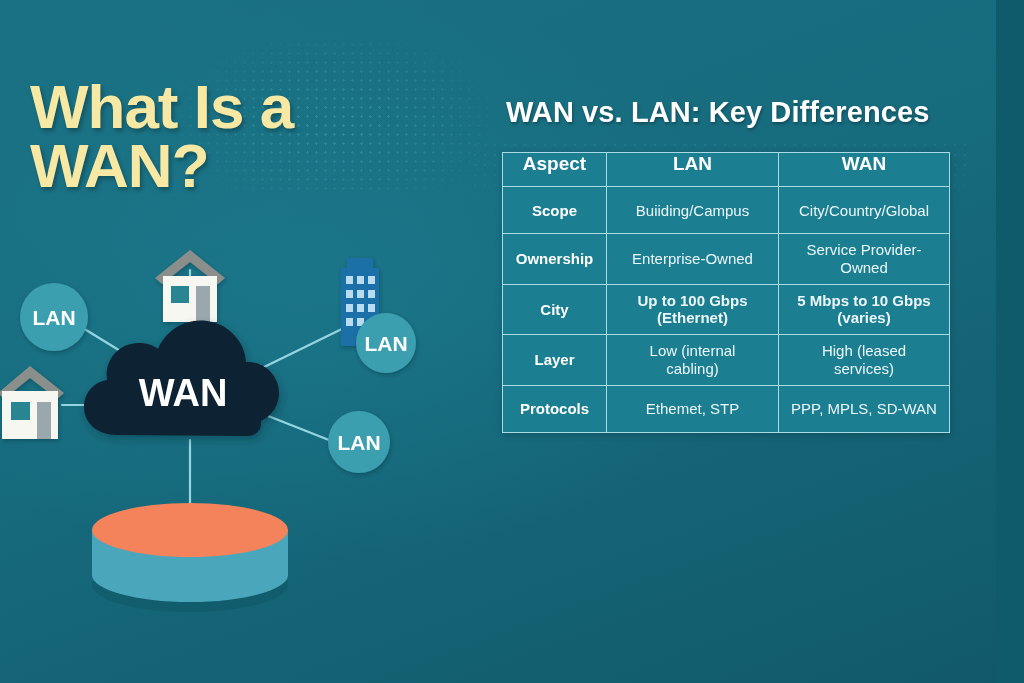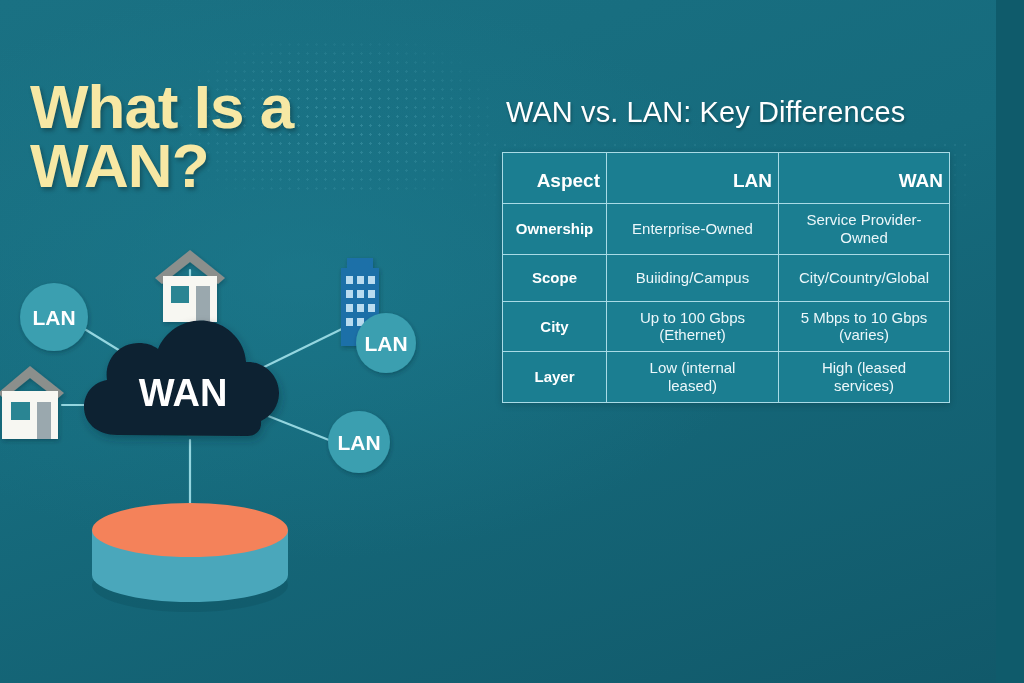--- a/index.html
+++ b/index.html
@@ -83,21 +83,21 @@
   .lan-label { font-size: 21px; }
   .wan-label { font-size: 38px; }
 
   
   #table-heading {
     position: absolute;
     left: 506px;
     top: 96px;
     color: #ffffff;
     font-size: 29px;
-    font-weight: normal;
+    font-weight: bold;
     letter-spacing: 0.1px;
     text-shadow: 1px 2px 3px rgba(0,0,0,0.30);
   }
   #comparison-table {
     position: absolute;
     left: 502px;
     top: 152px;
     width: 447px;
     border-collapse: collapse;
     table-layout: fixed;
@@ -114,32 +114,31 @@
     vertical-align: middle;
     padding: 7px 6px;
     font-size: 15px;
     line-height: 1.18;
     font-weight: normal;
   }
   #comparison-table thead th {
     font-size: 19px;
     font-weight: bold;
     color: #ffffff;
-    padding-top: 17px;
+    padding-top: 0;
     padding-bottom: 11px;
     background: #1b7e91;
-    text-align: right;
   }
   #comparison-table tbody td.aspect-cell {
     font-weight: bold;
     color: #ffffff;
     font-size: 15px;
   }
   #comparison-table tbody td.val-bold {
-    font-weight: normal;
+    font-weight: bold;
   }
   #comparison-table tbody tr { height: 47px; }
   .cell-text { white-space: pre-line; display: block; }
 </style>
 </head>
 <body>
 
 <div id="root">
 
   <div id="bg-gradient"></div>
@@ -251,39 +250,39 @@
     <thead>
       <tr>
         <th>Aspect</th>
         <th>LAN</th>
         <th>WAN</th>
       </tr>
     </thead>
     <tbody>
       <tr>
         <td class="aspect-cell">
+            <span class="cell-text">Scope</span>
+          </td>
+        <td>
+            <span class="cell-text">Buiiding/Campus</span>
+          </td>
+        <td>
+            <span class="cell-text">City/Country/Global</span>
+          </td>
+      </tr>
+      <tr>
+        <td class="aspect-cell">
             <span class="cell-text">Ownership</span>
           </td>
         <td>
             <span class="cell-text">Enterprise-Owned</span>
           </td>
         <td>
             <span class="cell-text">Service Provider-
 Owned</span>
-          </td>
-      </tr>
-      <tr>
-        <td class="aspect-cell">
-            <span class="cell-text">Scope</span>
-          </td>
-        <td>
-            <span class="cell-text">Buiiding/Campus</span>
-          </td>
-        <td>
-            <span class="cell-text">City/Country/Global</span>
           </td>
       </tr>
       <tr>
         <td class="aspect-cell">
             <span class="cell-text">City</span>
           </td>
         <td class="val-bold">
             <span class="cell-text">Up to 100 Gbps
 (Ethernet)</span>
           </td>
@@ -291,23 +290,34 @@
             <span class="cell-text">5 Mbps to 10 Gbps
 (varies)</span>
           </td>
       </tr>
       <tr>
         <td class="aspect-cell">
             <span class="cell-text">Layer</span>
           </td>
         <td>
             <span class="cell-text">Low (internal
-leased)</span>
+cabling)</span>
           </td>
         <td>
             <span class="cell-text">High (leased
 services)</span>
           </td>
       </tr>
+      <tr>
+        <td class="aspect-cell">
+            <span class="cell-text">Protocols</span>
+          </td>
+        <td>
+            <span class="cell-text">Ethemet, STP</span>
+          </td>
+        <td>
+            <span class="cell-text">PPP, MPLS, SD-WAN</span>
+          </td>
+      </tr>
     </tbody>
   </table>
 
 </div>
 
 </body></html>

